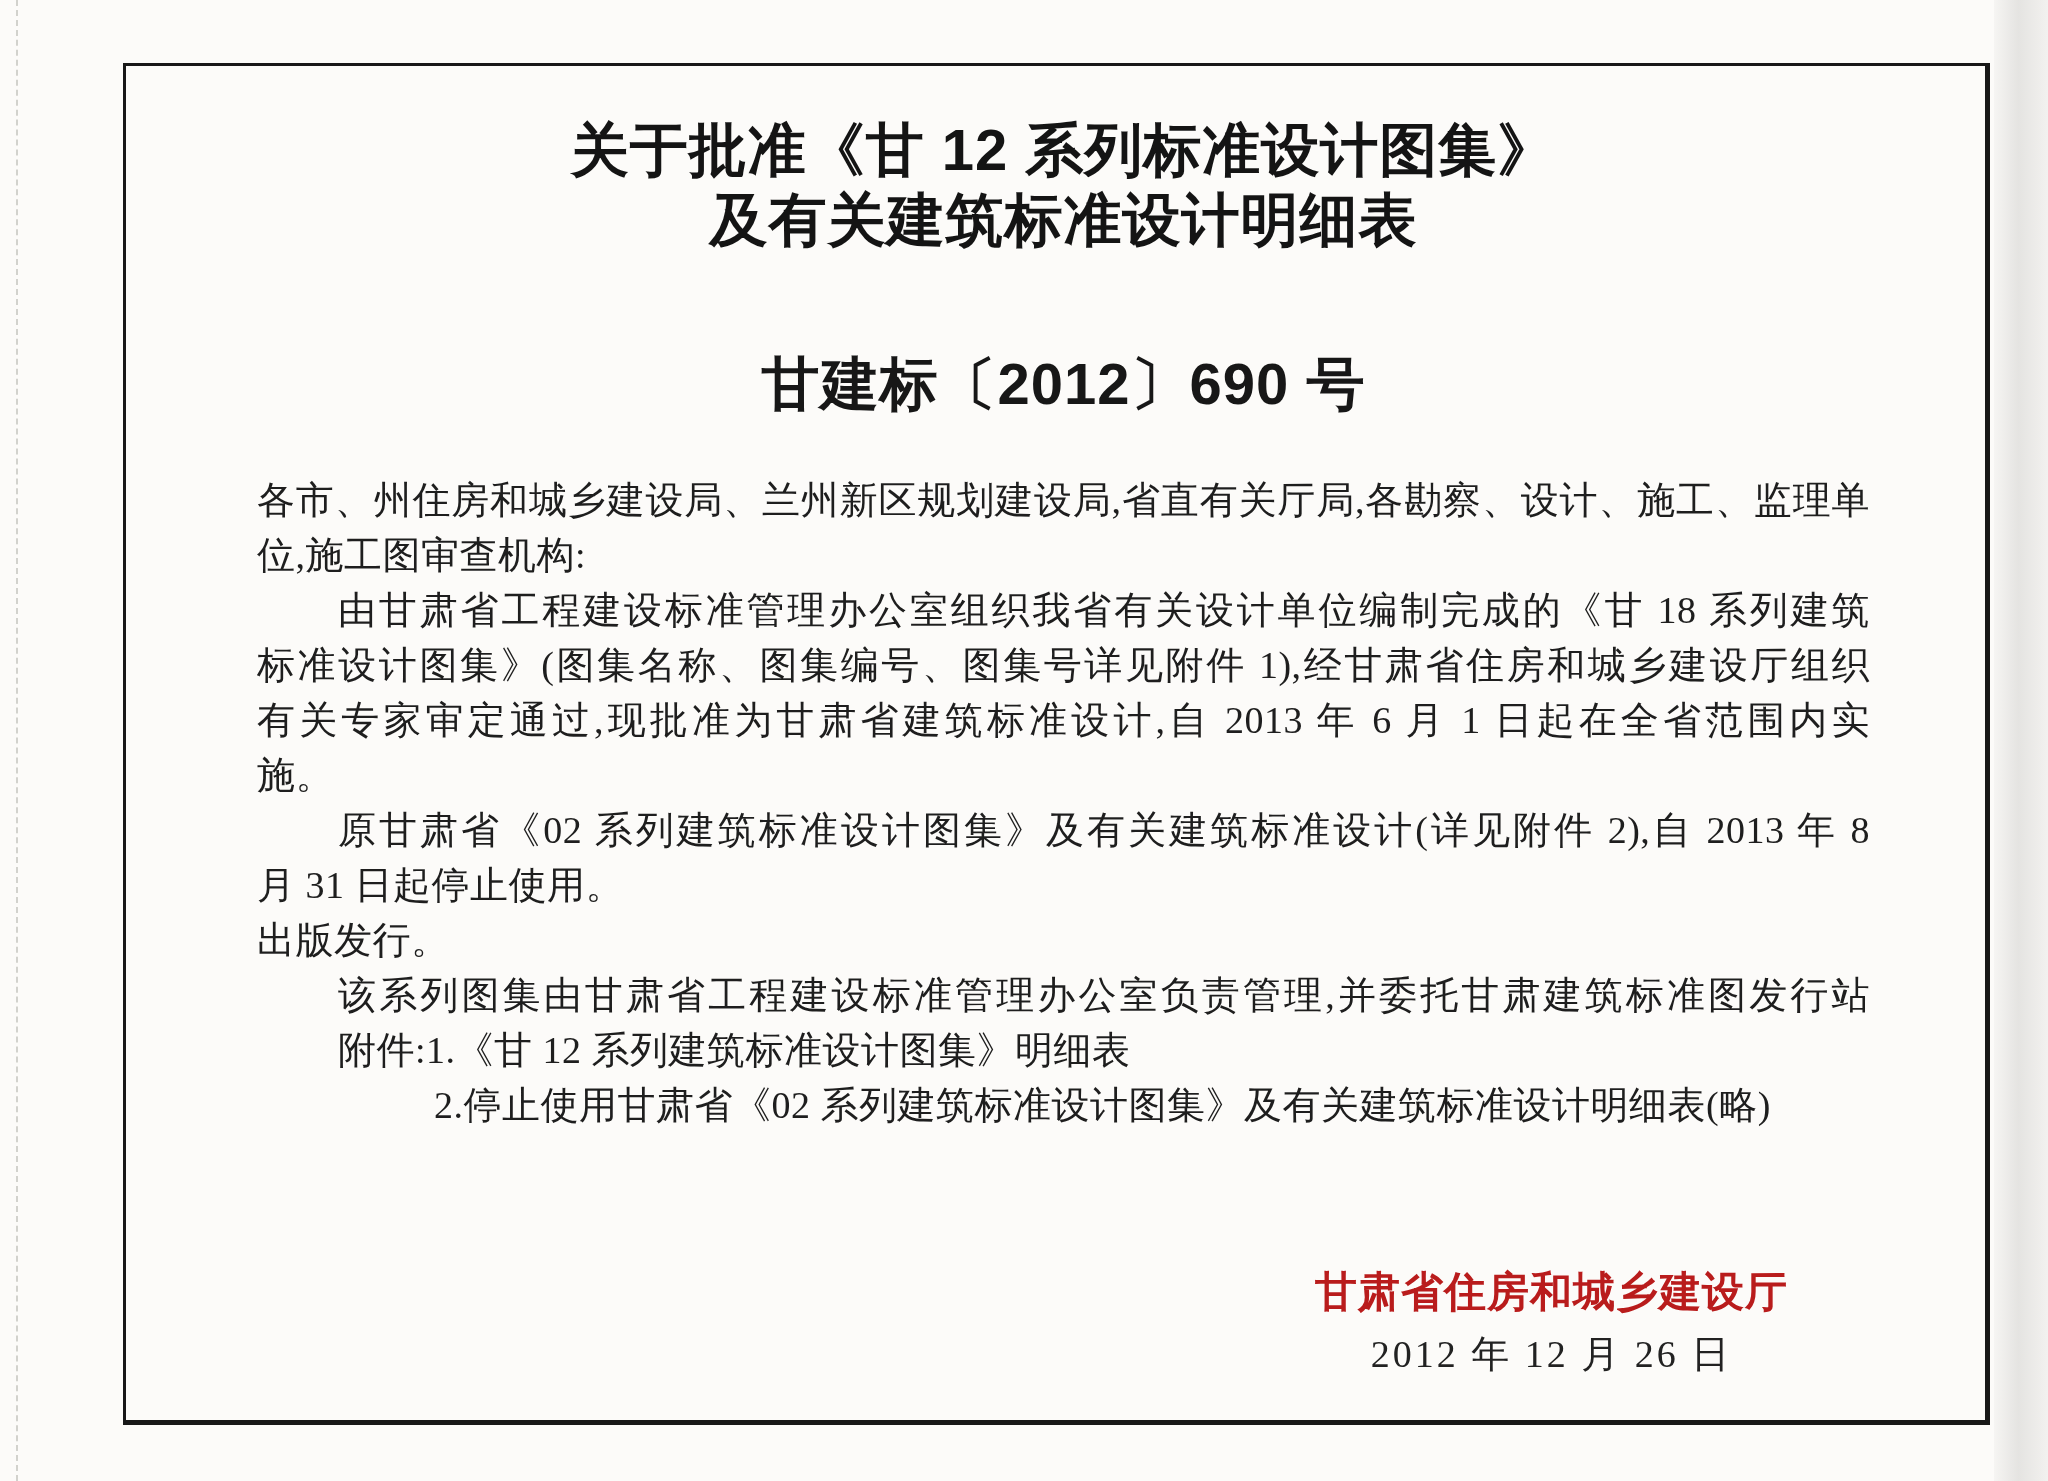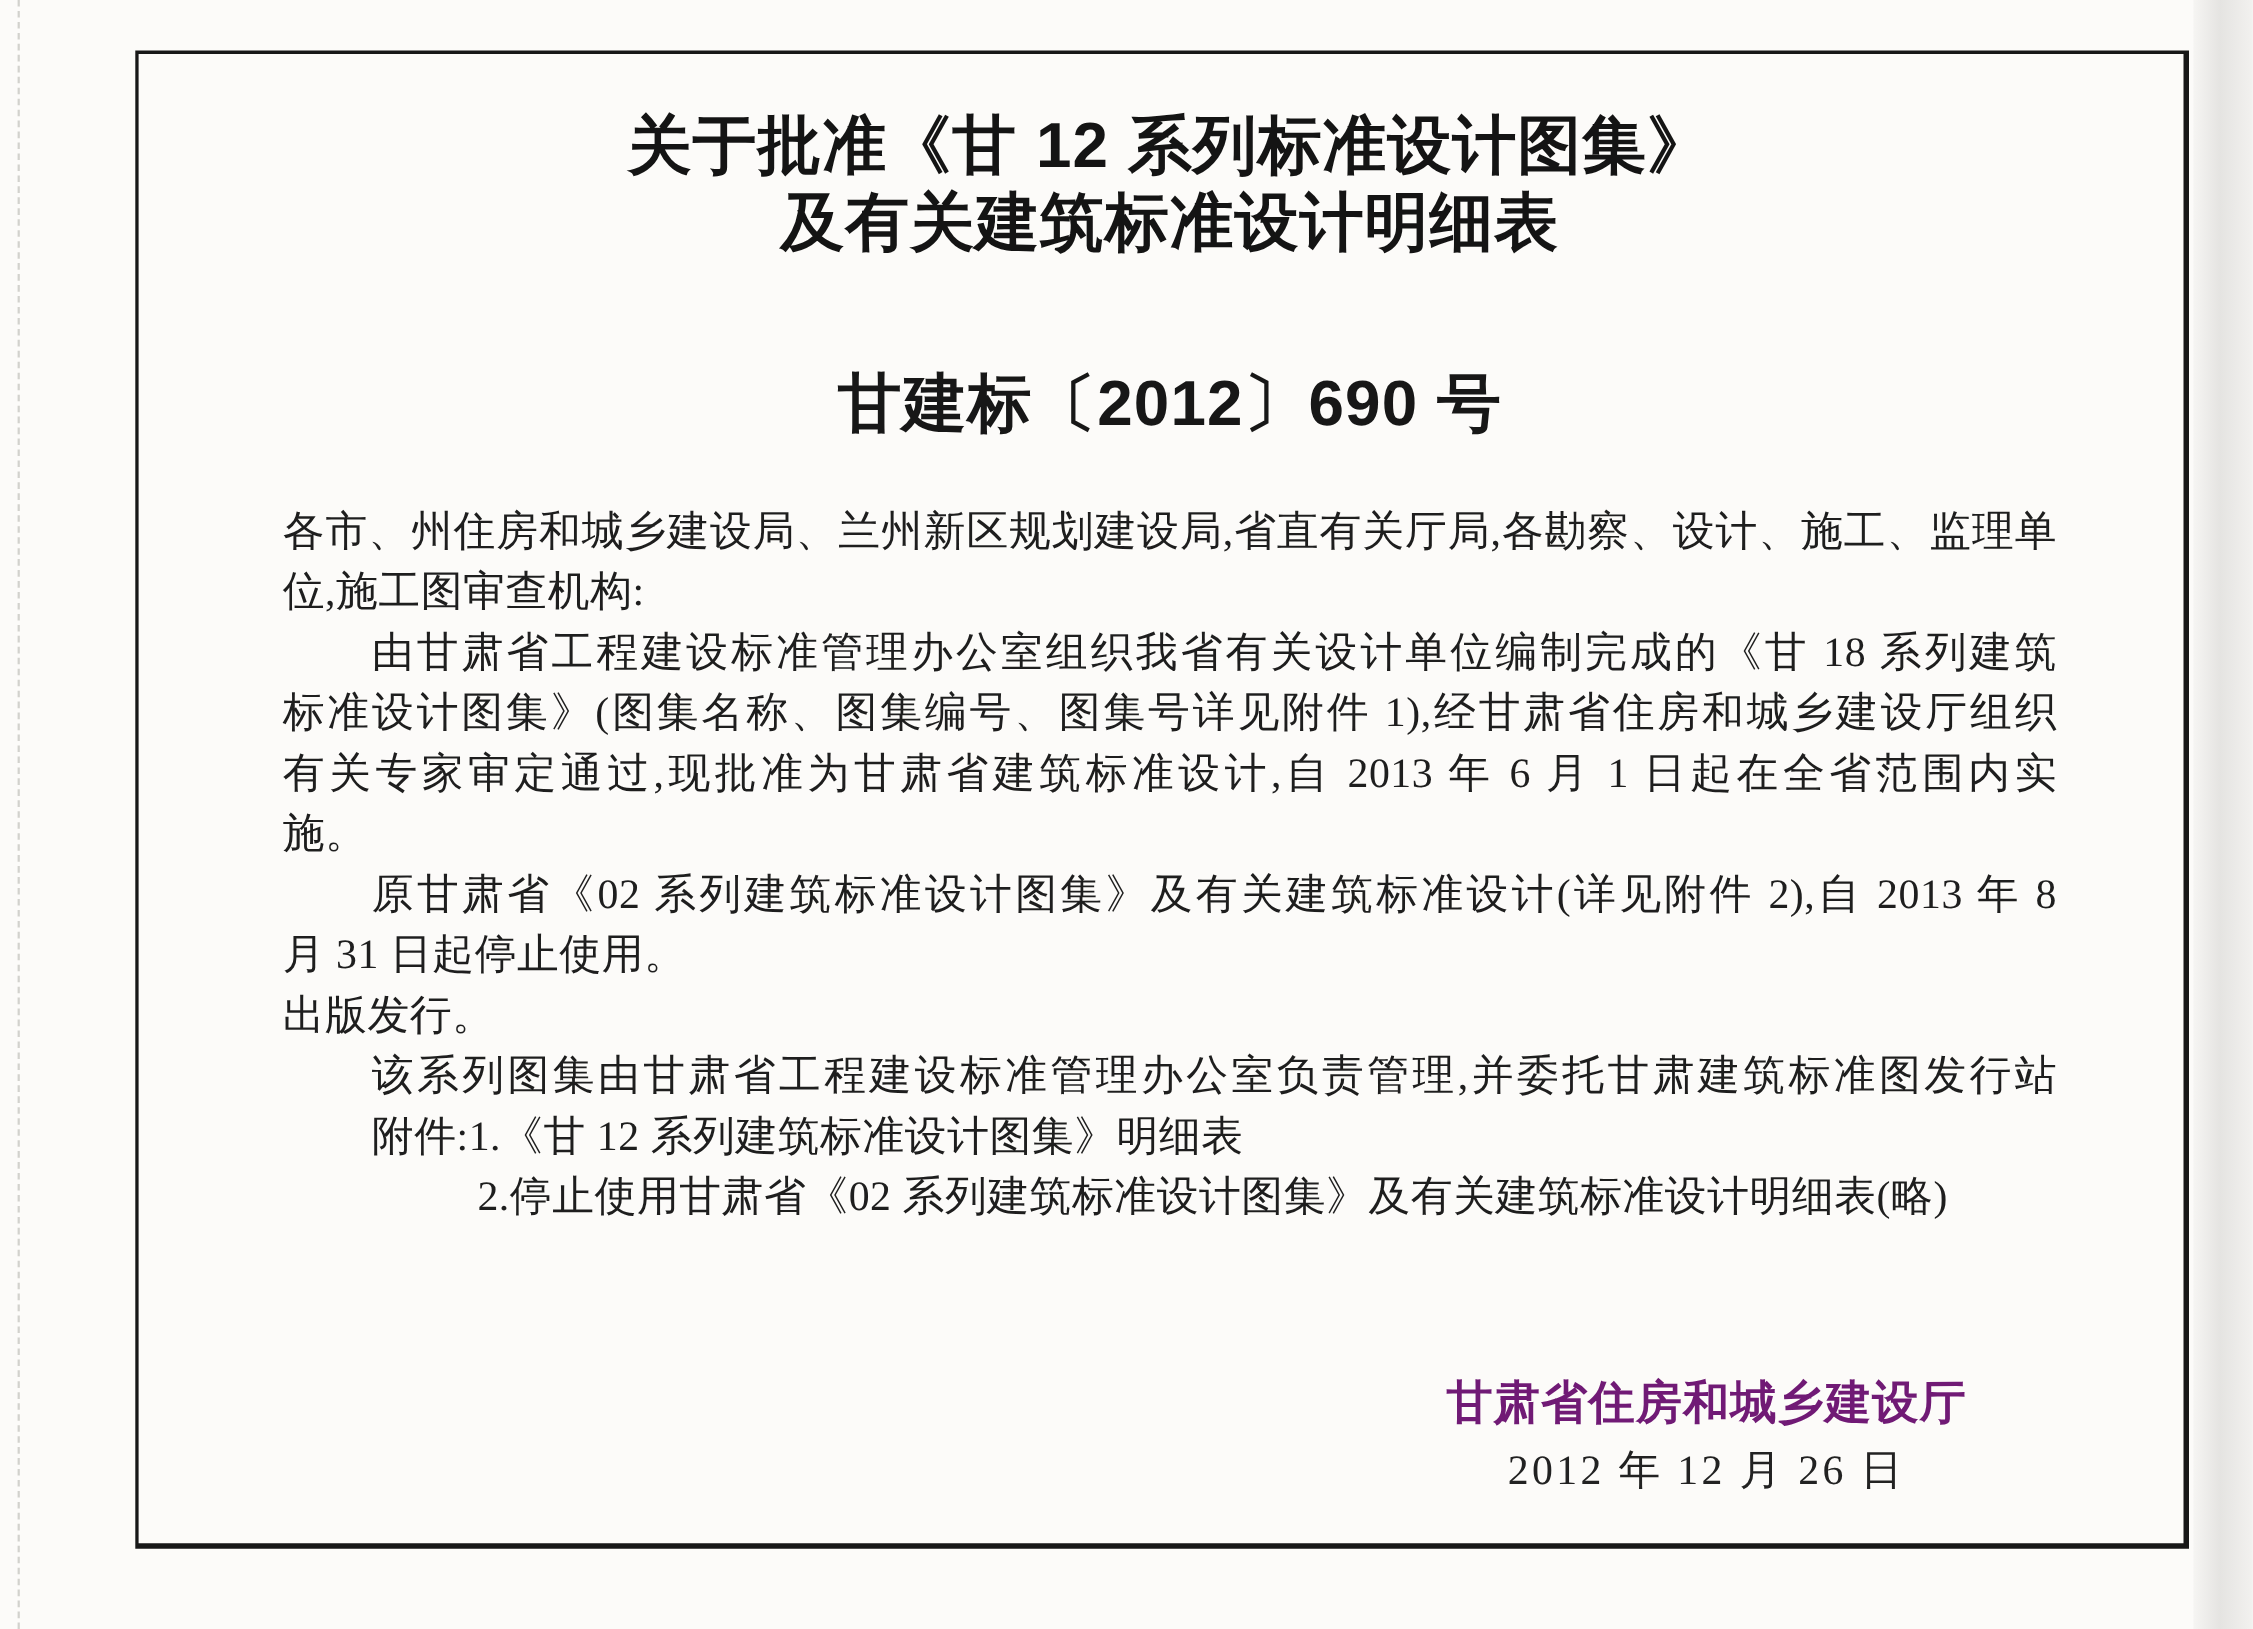--- a/index.html
+++ b/index.html
@@ -26,21 +26,21 @@
     position: absolute;
     top: 0; bottom: 0;
     left: 16px;
     width: 0;
     border-left: 2px dashed rgba(160,160,150,0.45);
   }
   
   .frame {
     position: absolute;
     left: 123px;
-    top: 46px;
+    top: 63px;
     width: 1867px;
     height: 1362px;
     box-sizing: border-box;
     border: 3px solid #181818;
     border-right-width: 5px;
     border-bottom-width: 5px;
     background: transparent;
   }
   .content {
     position: relative;
@@ -92,21 +92,21 @@
   .signature-block {
     display: inline-block;
     text-align: center;
     margin-right: 82px;
   }
   .signature-line {
     font-family: "Liberation Sans", sans-serif;
     font-weight: 700;
     font-size: 42px;
     line-height: 68px;
-    color: #701a75;
+    color: #b91c1c;
     letter-spacing: 1px;
   }
   .date-line {
     font-size: 38px;
     line-height: 56px;
     letter-spacing: 3px;
     color: #222;
   }
 </style>
 </head>

